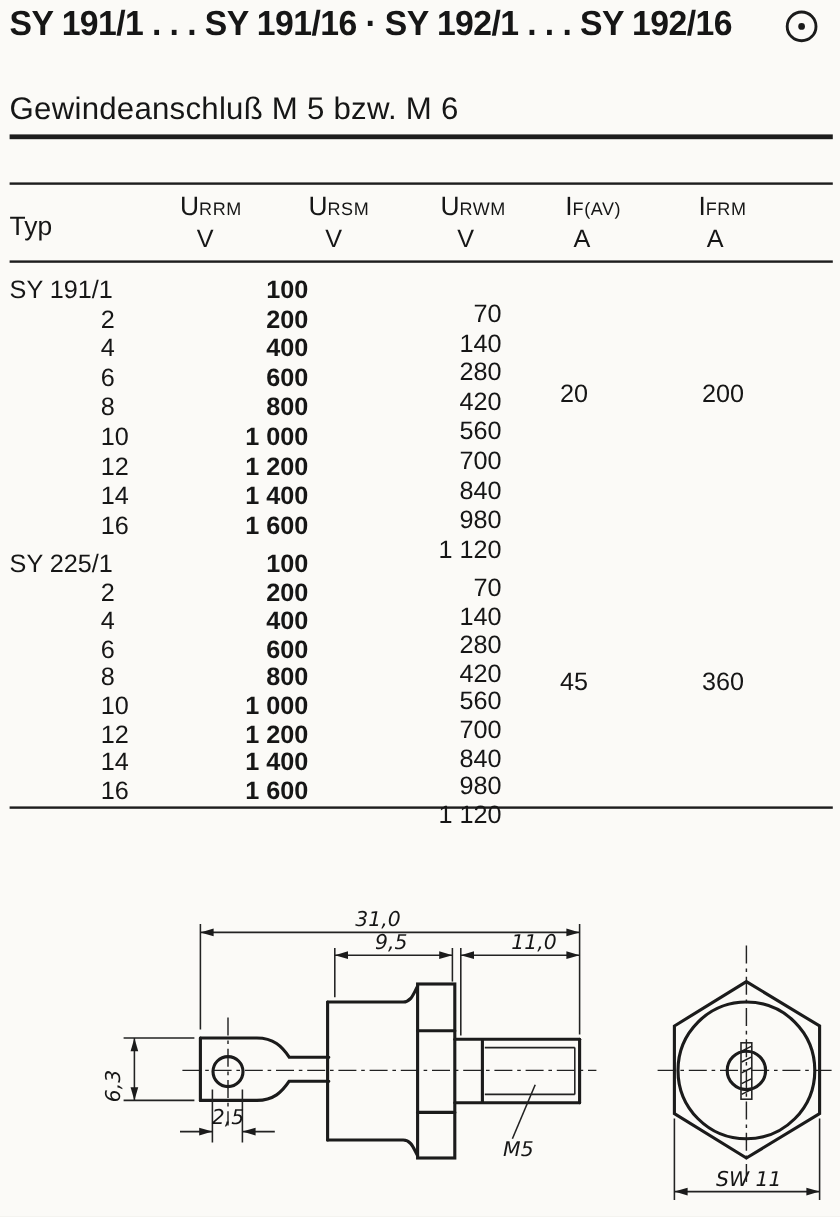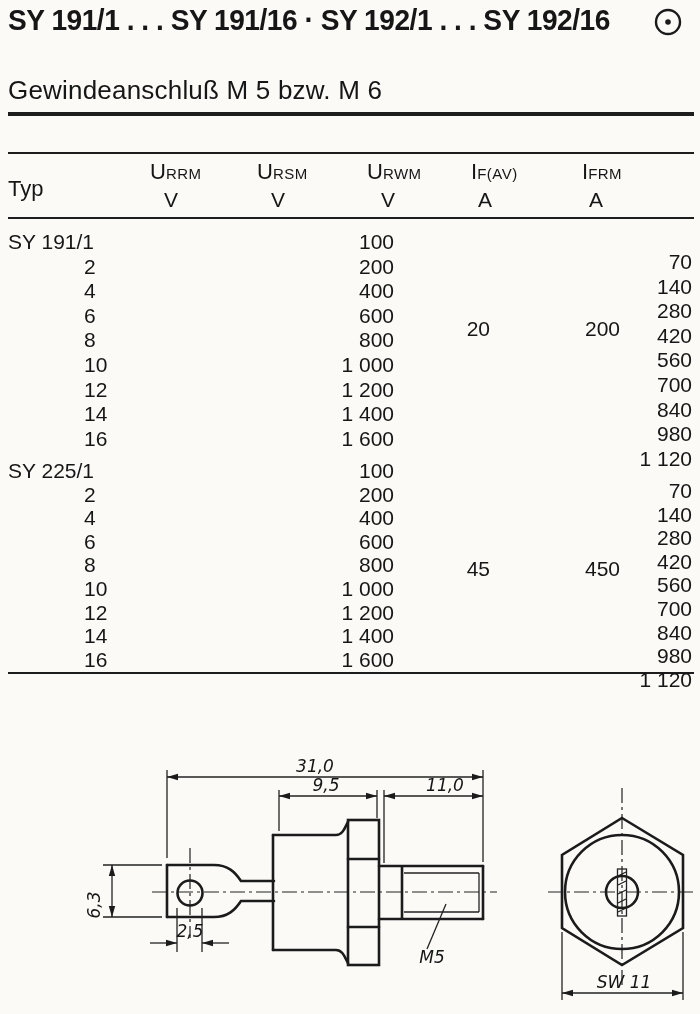--- a/index.html
+++ b/index.html
@@ -26,24 +26,24 @@
   .rule.r2{height:2px;top:217px;}
   .rule.r3{height:2px;top:672px;}
   
   .colh{position:absolute;top:159px;font-size:22px;white-space:nowrap;}
   .colh .subs{font-size:15px;letter-spacing:0.5px;}
   .colh .unit{font-size:21px;padding-left:14px;margin-top:3px;}
   .colh.amp .unit{padding-left:7px;}
   .typ-h{position:absolute;left:8px;top:160px;font-size:22px;margin-top:16px;}
   
   .block{position:absolute;left:8px;width:684px;font-size:21px;}
-  .trow{display:flex;height:var(--rh);align-items:flex-start;line-height:22px;justify-content:space-between;}
+  .trow{display:flex;height:var(--rh);align-items:flex-start;line-height:22px;}
   .c-typ{width:133px;white-space:pre;}
   .c-typ.num{padding-left:76px;box-sizing:border-box;}
-  .c-u1{width:116px;text-align:right;}
+  .c-u1{width:116px;text-align:right;font-weight:bold;}
   .c-u2{width:161px;text-align:right;margin-top:20px;}
   .bval{position:absolute;line-height:22px;font-size:21px;text-align:right;}
   .bval.ifav{width:68px;left:414px;}
   .bval.ifrm{width:80px;left:532px;}
   
   .drawing{position:absolute;left:0;top:745px;width:700px;height:270px;}
   .ol{fill:none;stroke:#1b1b1b;stroke-width:2.6;stroke-linecap:round;}
   .thin{fill:none;stroke:#222;stroke-width:1.3;}
   .cl{fill:none;stroke:#222;stroke-width:1.2;stroke-dasharray:15 4 3 4;}
   .ah{fill:#1b1b1b;stroke:none;}
@@ -138,21 +138,21 @@
       </div>
       <div class="trow">
         <span class="c-typ num">16</span>
         <span class="c-u1">1 600</span>
         <span class="c-u2">1 120</span>
       </div>
     </div>
 
   <div class="block" style="top:460px;--rh:23.6px">
     <span class="bval ifav" style="top:98px">45</span>
-    <span class="bval ifrm" style="top:98px">450</span>
+    <span class="bval ifrm" style="top:98px">360</span>
   <div class="trow">
         <span class="c-typ">SY 225/1</span>
         <span class="c-u1">100</span>
         <span class="c-u2">70</span>
       </div>
       <div class="trow">
         <span class="c-typ num">2</span>
         <span class="c-u1">200</span>
         <span class="c-u2">140</span>
       </div>

